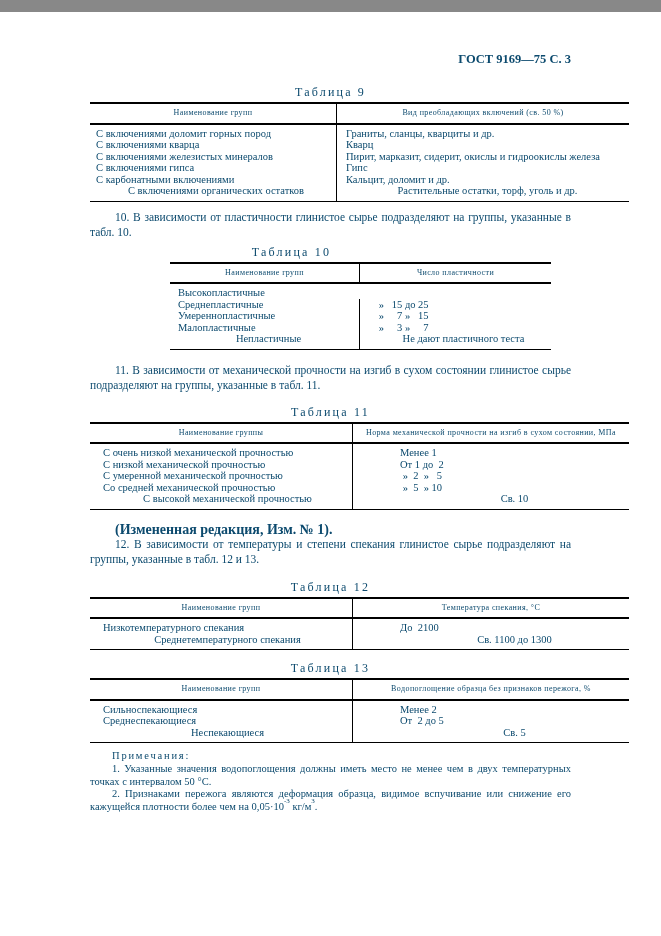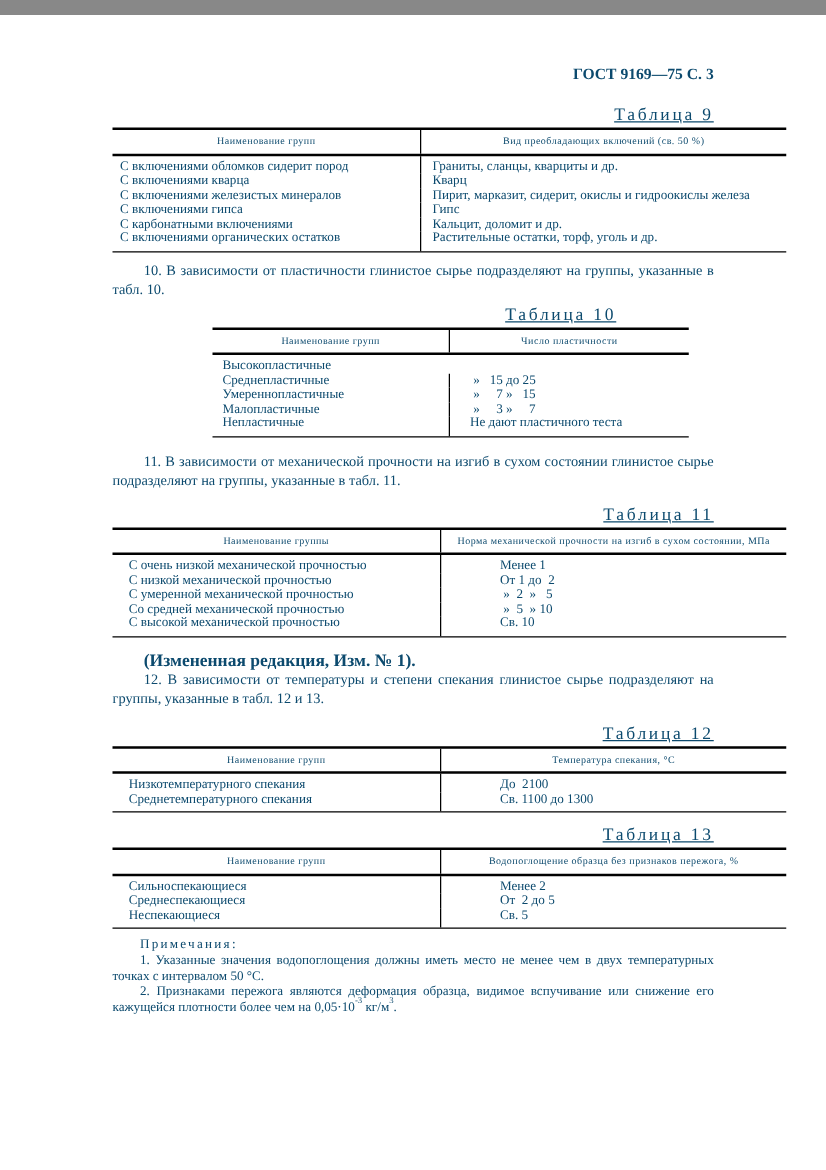--- a/index.html
+++ b/index.html
@@ -15,25 +15,24 @@
     padding:0 90px;
   }
   .doc-ref{
     margin-top:40px;
     text-align:right;
     font-weight:bold;
     font-size:12.5px;
     line-height:14px;
   }
   .tbl-label{
-    text-align:right;
-    font-size:14px;
+    text-align:center;
+    font-size:12px;
     letter-spacing:2.2px;
     line-height:11px;
-    text-decoration:underline;
   }
   .para{
     font-size:11.5px;
     line-height:15px;
     text-align:justify;
     text-indent:25px;
   }
   .amended{
     font-size:14px;
     line-height:15px;
@@ -54,21 +53,21 @@
     text-align:center;
     font-size:8px;
     letter-spacing:0.4px;
     line-height:10.5px;
     padding:4px 10px;
     box-sizing:border-box;
     min-height:17px;
   }
   .gbody .grow{display:flex;}
   .gbody .grow:first-child .cell{padding-top:3px;}
-  .gbody .grow:last-child .cell{padding-bottom:4px;}
+  .gbody .grow:last-child .cell{padding-bottom:4px;text-align:center;}
   .cell{
     font-size:10.5px;
     line-height:11.5px;
     box-sizing:border-box;
   }
   .c2{border-left:1px solid #000;}
   .val{white-space:pre;}
   
   .t9{width:539px;}
   .t9 .c1{width:246px;}
@@ -113,21 +112,21 @@
   <div class="doc-ref">ГОСТ 9169—75 С. 3</div>
 
   <div class="tbl-label mt-label9">Таблица 9</div>
   <div class="gtable t9 mt-table">
     <div class="ghead">
       <div class="hc c1">Наименование групп</div>
       <div class="hc c2">Вид преобладающих включений (св. 50 %)</div>
     </div>
     <div class="gbody">
       <div class="grow">
-          <div class="cell c1">С включениями обломков сидерит пород</div>
+          <div class="cell c1">С включениями доломит горных пород</div>
           <div class="cell c2">Граниты, сланцы, кварциты и др.</div>
         </div>
       <div class="grow">
           <div class="cell c1">С включениями кварца</div>
           <div class="cell c2">Кварц</div>
         </div>
       <div class="grow">
           <div class="cell c1">С включениями железистых минералов</div>
           <div class="cell c2">Пирит, марказит, сидерит, окислы и гидроокислы железа</div>
         </div>

